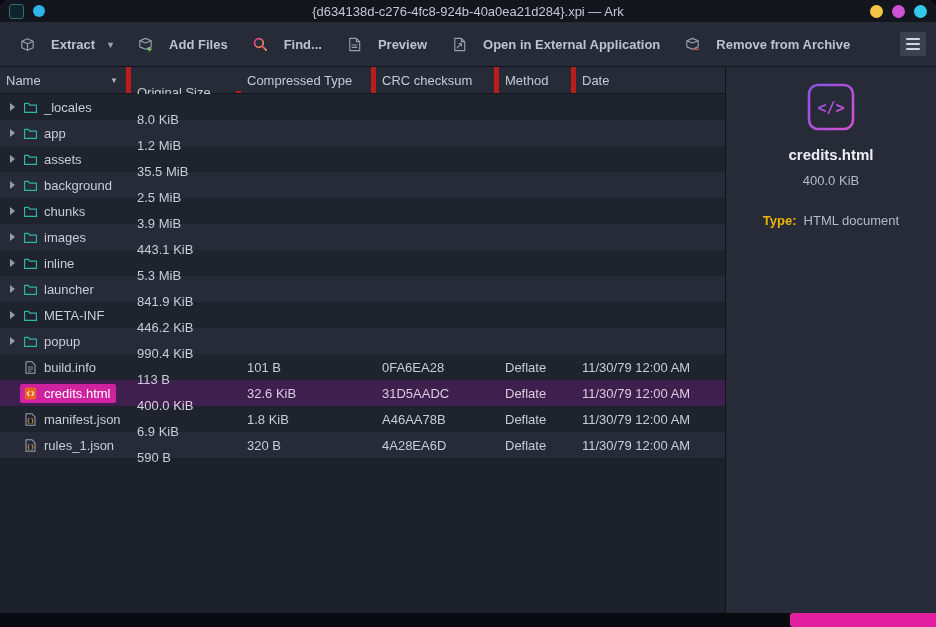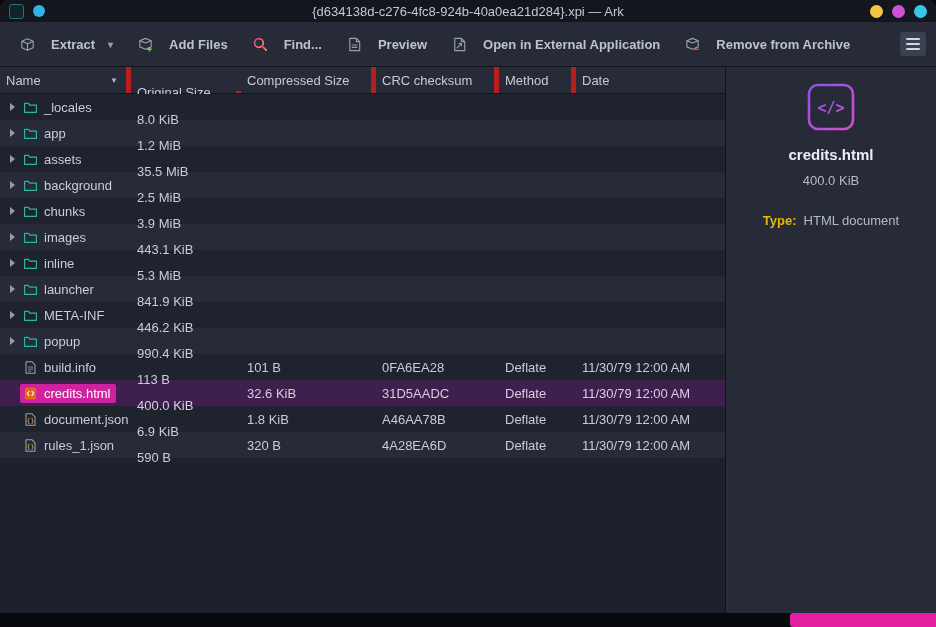--- a/index.html
+++ b/index.html
@@ -176,21 +176,21 @@
 
   <div class="content">
 
     <div class="table-area">
       <div class="thead">
         <div class="th w-name">
           <span>Name</span>
           <span class="sort-arrow">▼</span>
         </div>
         <div class="th w-orig">Original Size</div>
-        <div class="th w-comp">Compressed Size</div>
+        <div class="th w-comp">Compressed Type</div>
         <div class="th w-crc">CRC checksum</div>
         <div class="th w-method">Method</div>
         <div class="th w-date">Date</div>
       </div>
       <div class="tbody">
           <div class="row">
     <div class="cell c-name w-name">
       <span class="expander show">
                 <i></i>
               </span>
@@ -436,21 +436,21 @@
       <span class="expander">
                 <i></i>
               </span>
       <span class="name-chip">
         <span class="icon-slot">
                   <svg viewBox="0 0 16 16" width="15" height="15">
                     <path d="M3.2 1.8h6.2l3.4 3.4v9H3.2z" fill="none" stroke="#9aa1af" stroke-width="1.1" stroke-linejoin="round"></path>
                     <text x="8" y="11.6" font-size="7" fill="#e8a33d" text-anchor="middle" font-family="DejaVu Sans Mono, monospace">{}</text>
                   </svg>
                 </span>
-        <span class="row-name">document.json</span>
+        <span class="row-name">manifest.json</span>
       </span>
     </div>
     <div class="cell c-orig w-orig">6.9 KiB</div>
     <div class="cell c-comp w-comp">1.8 KiB</div>
     <div class="cell c-crc w-crc">A46AA78B</div>
     <div class="cell c-method w-method">Deflate</div>
     <div class="cell c-date w-date">11/30/79 12:00 AM</div>
   </div>
           <div class="row alt">
     <div class="cell c-name w-name">

